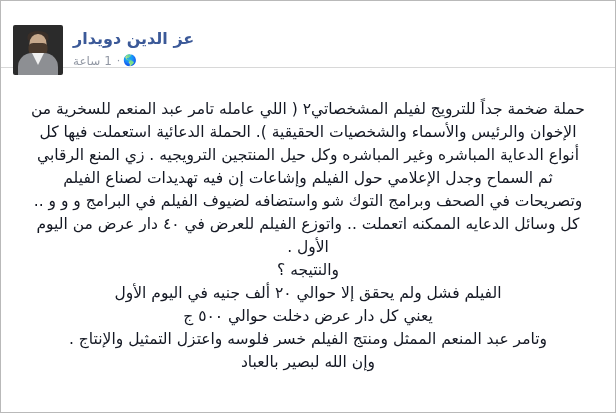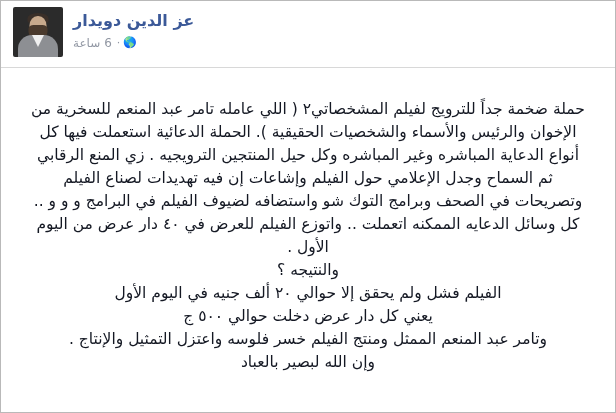--- a/index.html
+++ b/index.html
@@ -18,21 +18,21 @@
     border: 1px solid #b9b9b9;
     box-sizing: border-box;
     overflow: hidden;
   }
   
   .post-header {
     display: flex;
     flex-direction: row;
     align-items: flex-start;
     justify-content: flex-end;
-    padding: 6px 12px 6px 12px;
+    padding: 24px 12px 6px 12px;
     box-sizing: border-box;
     height: 66px;
   }
   .header-text {
     display: flex;
     flex-direction: column;
     align-items: flex-end;
     justify-content: flex-start;
     margin-left: 10px;
     padding-top: 4px;
@@ -163,21 +163,21 @@
 
 <div class="screenshot">
 
   <div class="post-header">
 
     <div class="header-text">
       <div class="author-name">عز الدين دويدار</div>
       <div class="meta-row">
         <span class="globe-icon">🌎</span>
         <span class="dot-sep">·</span>
-        <span class="timestamp">6 ساعة</span>
+        <span class="timestamp">1 ساعة</span>
       </div>
     </div>
 
     <div class="avatar">
       <div class="hair"></div>
       <div class="head"></div>
       <div class="beard"></div>
       <div class="body"></div>
       <div class="collar"></div>
     </div>

